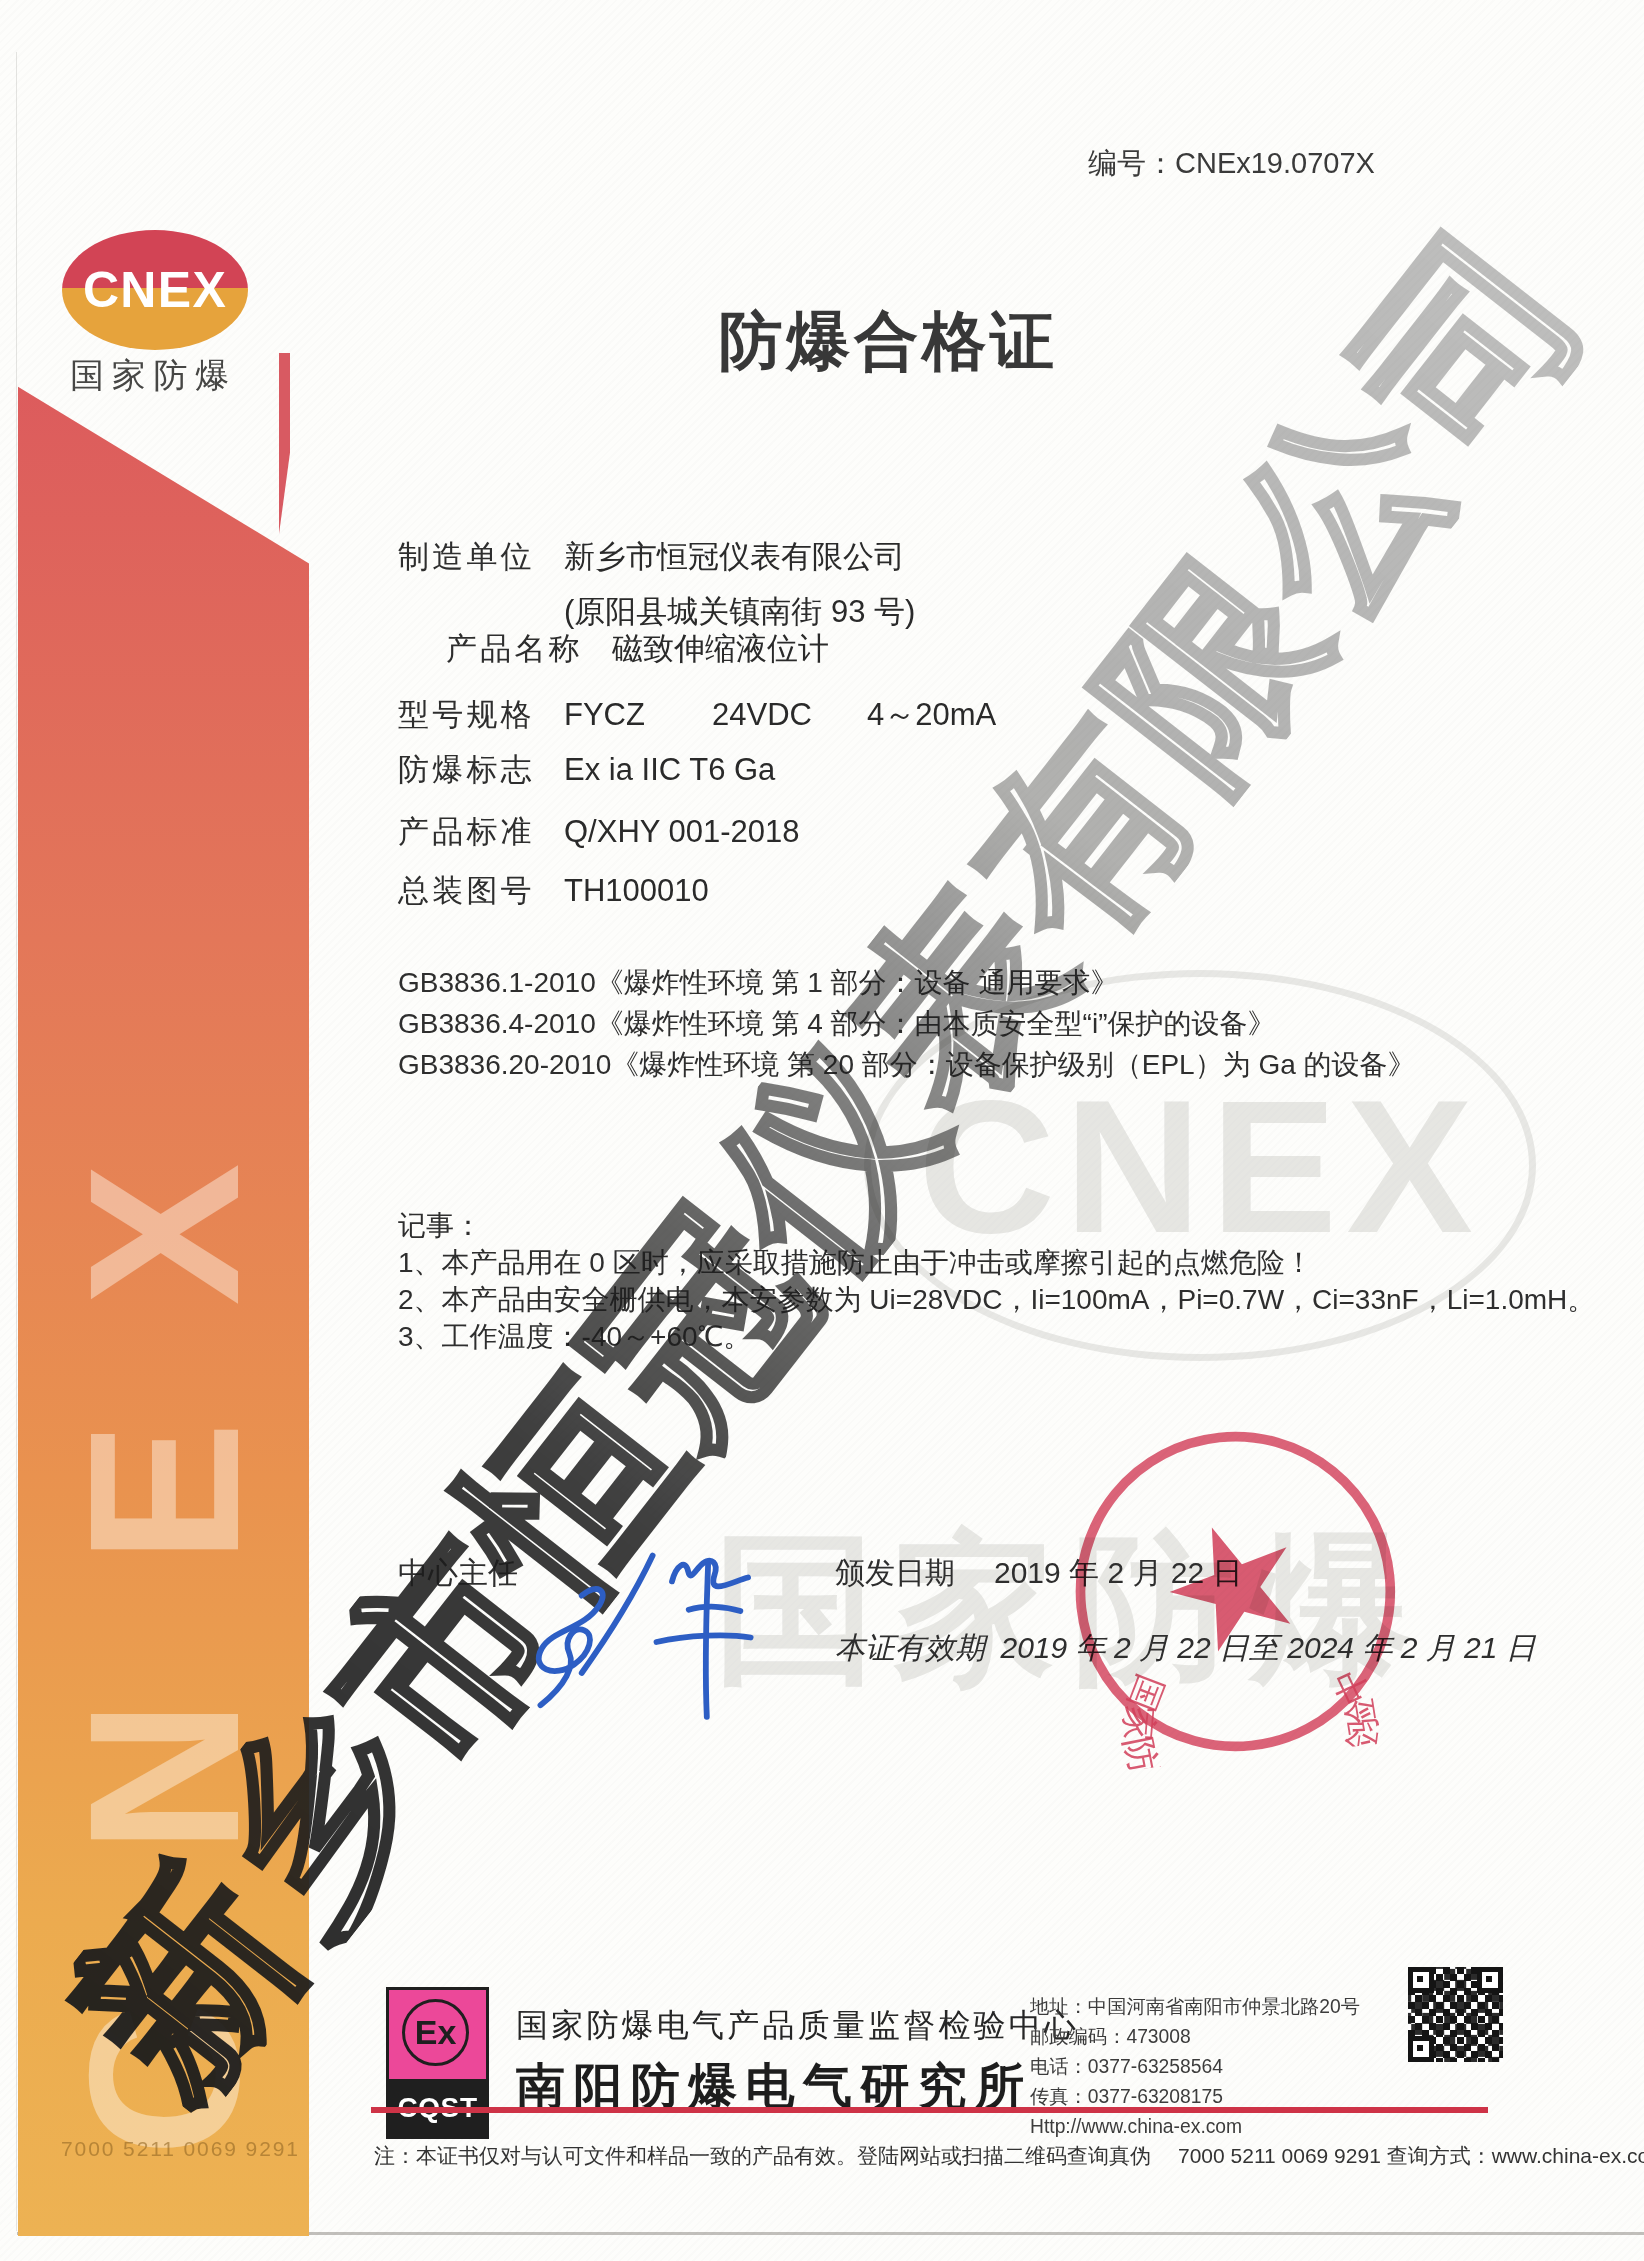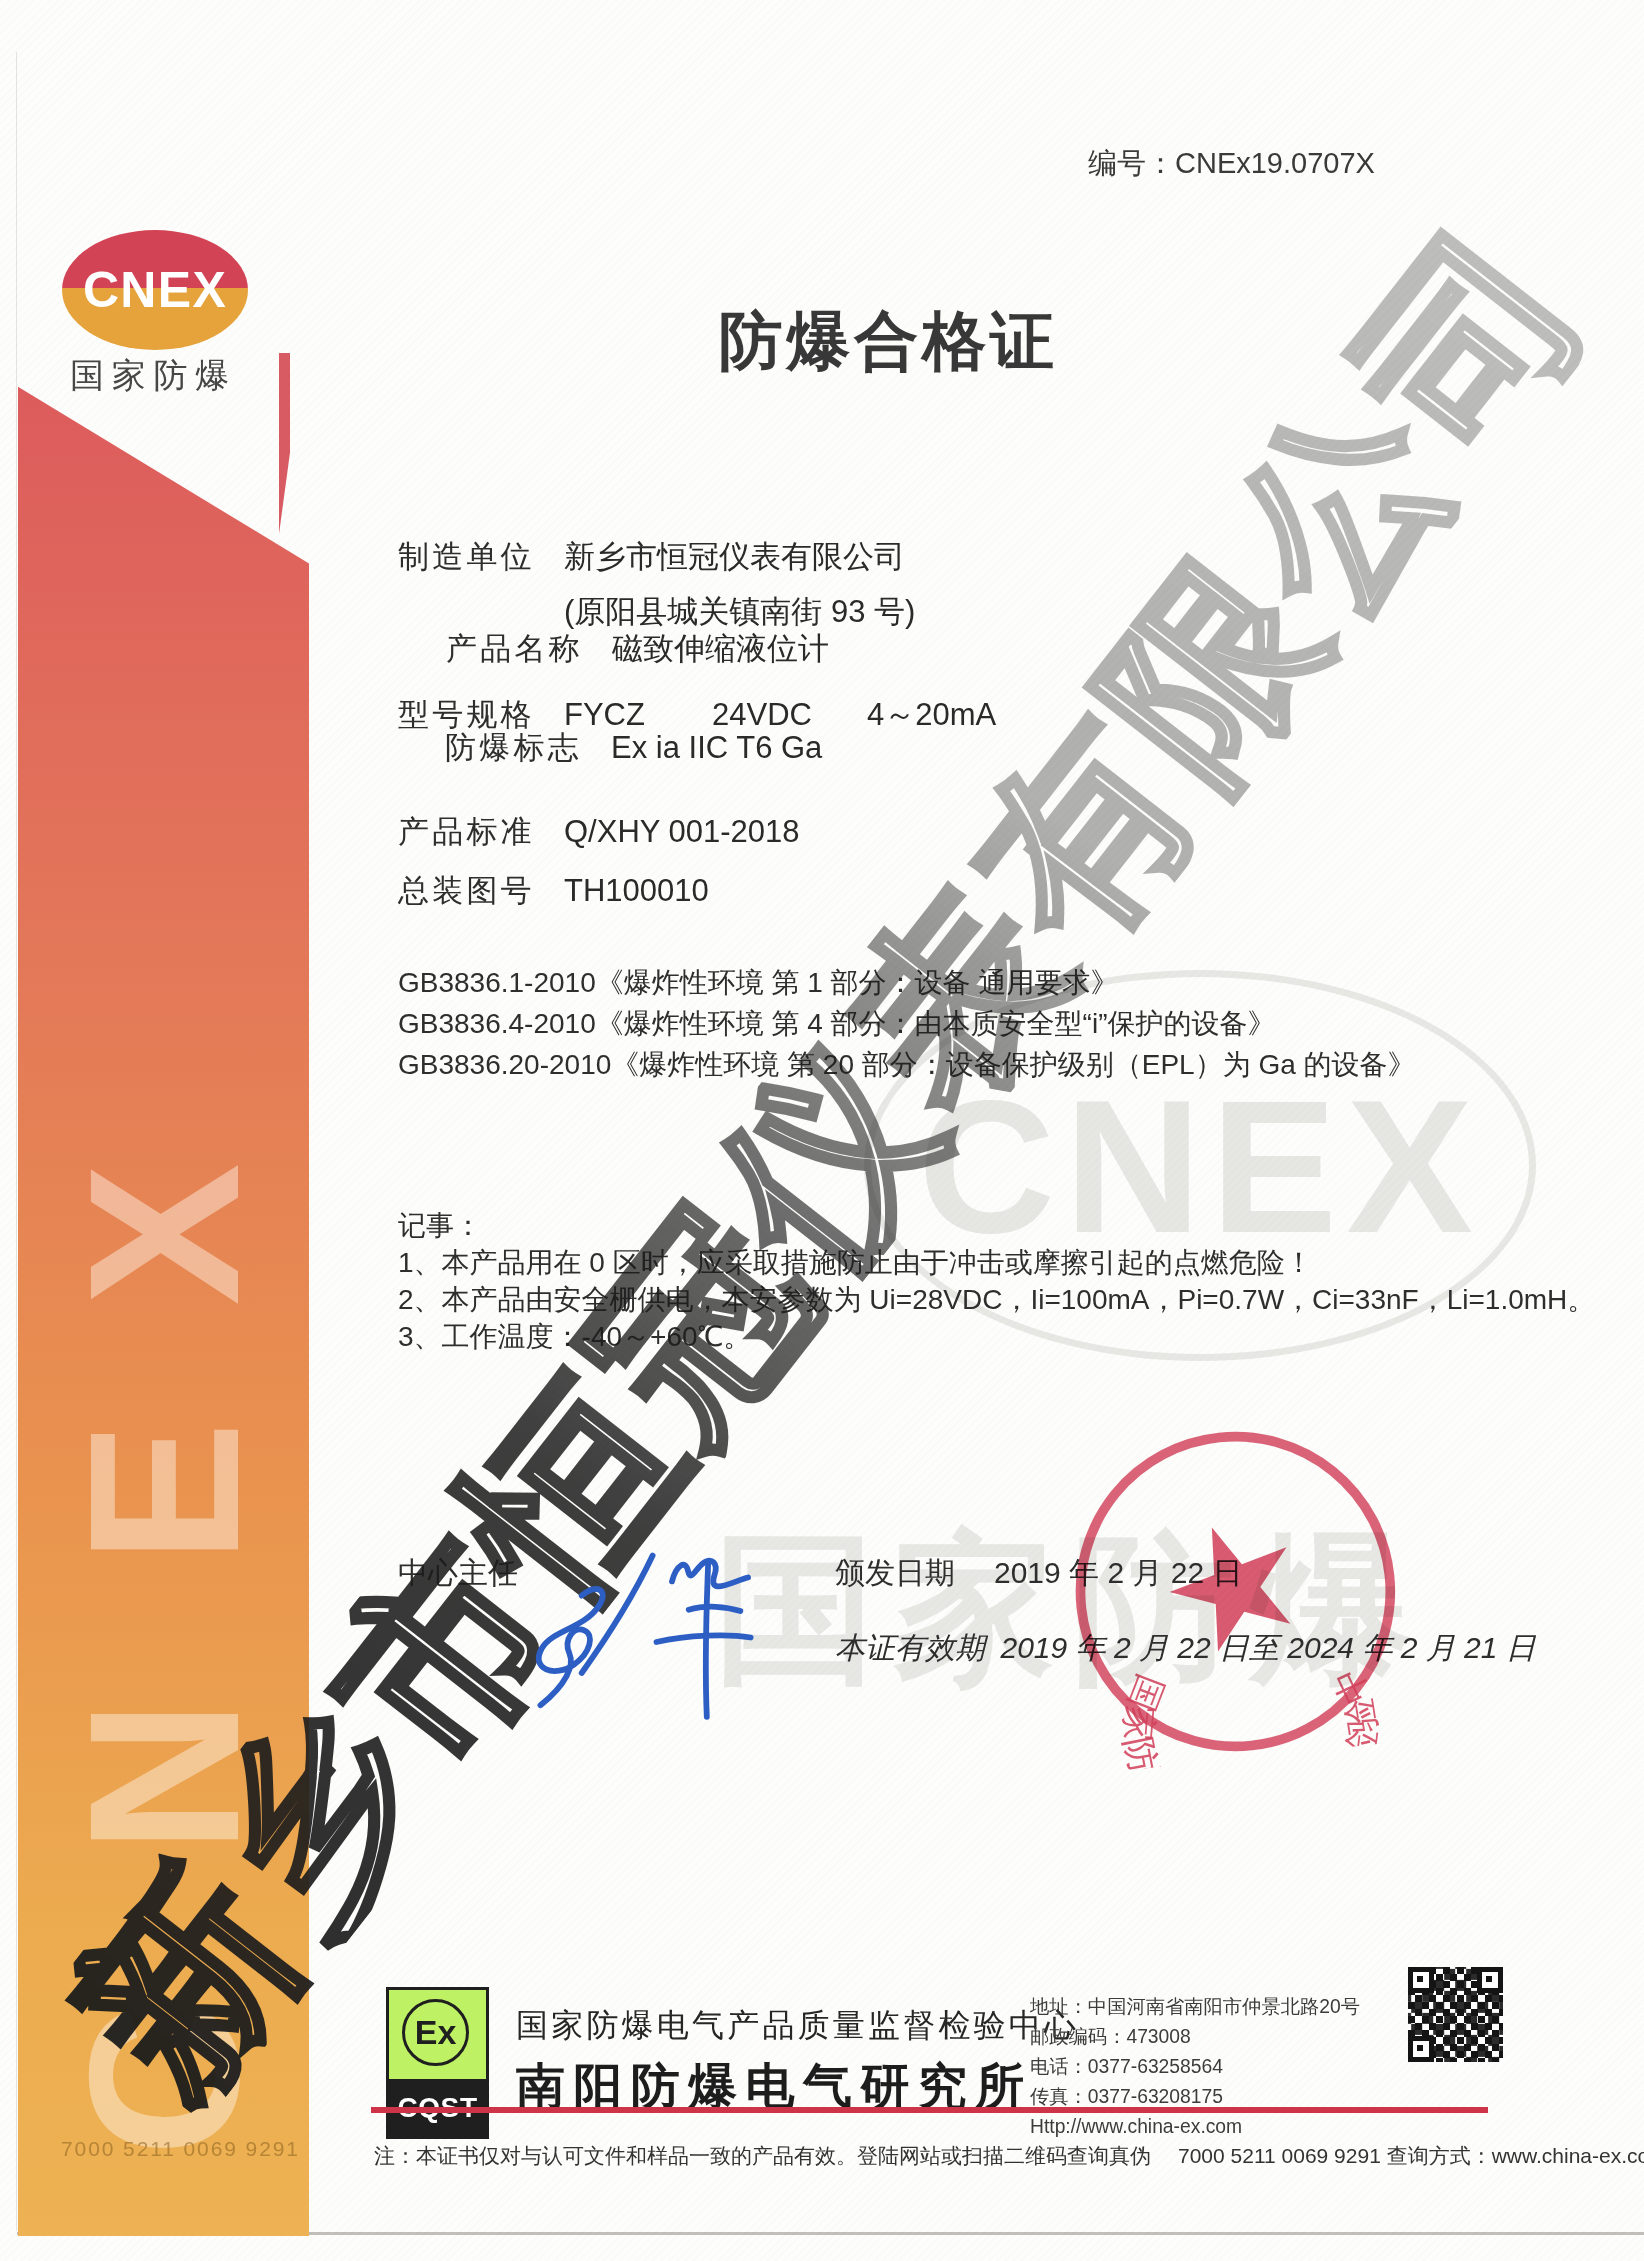--- a/index.html
+++ b/index.html
@@ -103,21 +103,21 @@
     color:transparent;
     -webkit-text-stroke:5.8px #1c1c1c;
     transform:rotate(-52deg);transform-origin:0 0;
     -webkit-mask-image:linear-gradient(to right, rgba(0,0,0,0.95) 0%, rgba(0,0,0,0.85) 32%, rgba(0,0,0,0.34) 68%, rgba(0,0,0,0.28) 100%);
     mask-image:linear-gradient(to right, rgba(0,0,0,0.95) 0%, rgba(0,0,0,0.85) 32%, rgba(0,0,0,0.34) 68%, rgba(0,0,0,0.28) 100%);
   }
 
   
   .badge{
     position:absolute;left:386px;top:1987px;width:103px;height:152px;z-index:5;
-    border:3.2px solid #1f1f1f;background:#bef264;box-sizing:border-box;
+    border:3.2px solid #1f1f1f;background:#ec4899;box-sizing:border-box;
   }
   .badge .ex-circle{
     position:absolute;left:13px;top:9px;width:67px;height:67px;border:3.9px solid #1f1f1f;border-radius:50%;
     display:flex;align-items:center;justify-content:center;box-sizing:border-box;
   }
   .badge .ex-circle span{font-size:34px;font-weight:bold;color:#1f1f1f;}
   .badge .cqst{
     position:absolute;left:0;bottom:0;width:100%;height:57px;background:#1f1f1f;
     display:flex;align-items:center;justify-content:center;
   }
@@ -173,21 +173,21 @@
   </div>
   <div class="frow" style="top:591px;left:564px;">
     <span class="val">(原阳县城关镇南街 93 号)</span>
   </div>
   <div class="frow" style="top:628px;margin-left:48px;">
     <span class="lab">产品名称</span><span class="val">磁致伸缩液位计</span>
   </div>
   <div class="frow" style="top:694px;">
     <span class="lab">型号规格</span><span class="val v1">FYCZ</span><span class="val v2">24VDC</span><span class="val">4～20mA</span>
   </div>
-  <div class="frow" style="top:727px;margin-left:47px;">
+  <div class="frow" style="top:749px;">
     <span class="lab">防爆标志</span><span class="val">Ex ia IIC T6 Ga</span>
   </div>
   <div class="frow" style="top:811px;">
     <span class="lab">产品标准</span><span class="val">Q/XHY 001-2018</span>
   </div>
   <div class="frow" style="top:870px;">
     <span class="lab">总装图号</span><span class="val">TH100010</span>
   </div>
 
   <div class="stds">

